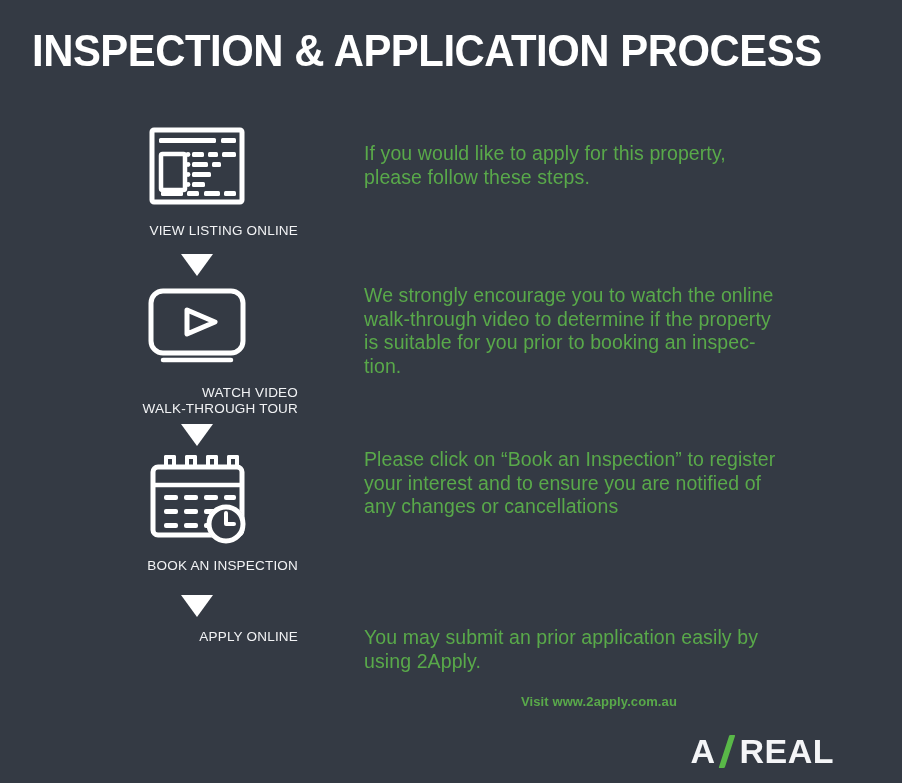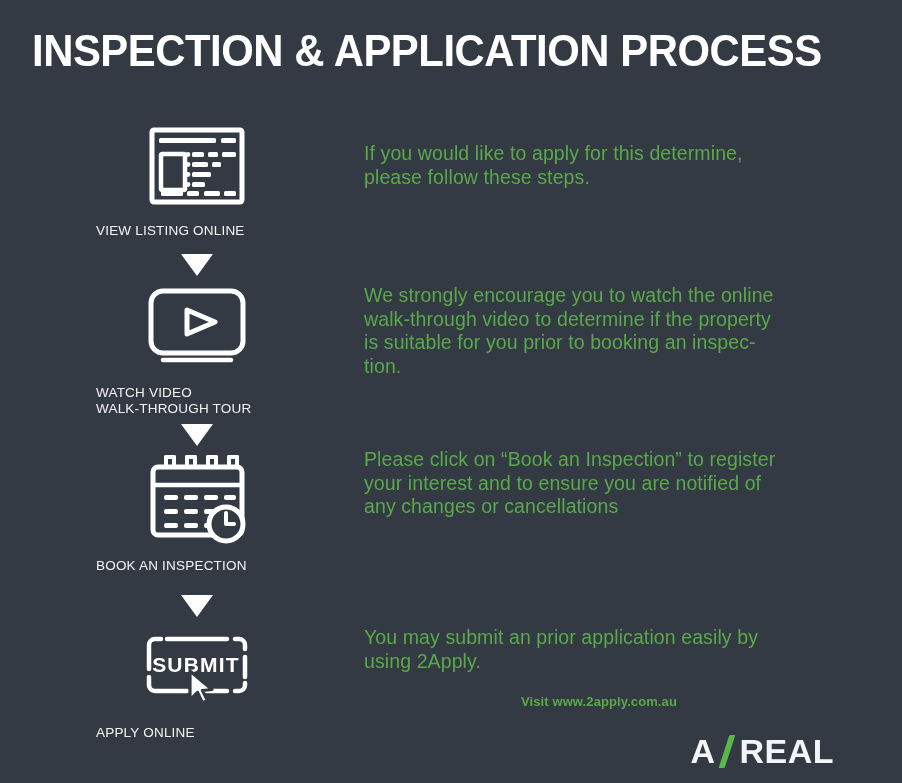--- a/index.html
+++ b/index.html
@@ -43,21 +43,21 @@
     left: 0;
     top: 112px;
     width: 902px;
   }
 
   
   .icon-col {
     position: absolute;
     left: 96px;
     width: 202px;
-    text-align: left;
+    text-align: right;
   }
   .icon-box {
     height: 96px;
     display: flex;
     align-items: center;
     justify-content: center;
   }
   .step-label {
     margin-top: 9px;
     color: #f2f3f5;
@@ -169,21 +169,21 @@
           <rect x="12" y="64" width="22" height="5" rx="1.5" fill="#ffffff"></rect>
           <rect x="38" y="64" width="12" height="5" rx="1.5" fill="#ffffff"></rect>
           <rect x="55" y="64" width="16" height="5" rx="1.5" fill="#ffffff"></rect>
           <rect x="75" y="64" width="12" height="5" rx="1.5" fill="#ffffff"></rect>
         </svg>
       </div>
       <div class="step-label">VIEW LISTING ONLINE</div>
     </div>
 
     <div class="copy-col" style="top:30px;">
-      <div class="copy">If you would like to apply for this determine,
+      <div class="copy">If you would like to apply for this property,
 please follow these steps.</div>
     </div>
 
     <div class="arrow" style="top:142px;">
       <svg width="32" height="22" viewBox="0 0 32 22">
           <polygon points="0,0 32,0 16,22" fill="#ffffff"></polygon>
         </svg>
     </div>
 
     <div class="icon-col" style="top:168px;">
@@ -259,36 +259,20 @@
 any changes or cancellations</div>
     </div>
 
     <div class="arrow" style="top:483px;">
       <svg width="32" height="22" viewBox="0 0 32 22">
           <polygon points="0,0 32,0 16,22" fill="#ffffff"></polygon>
         </svg>
     </div>
 
     <div class="icon-col" style="top:508px;">
-      <div class="icon-box">
-        <svg width="108" height="70" viewBox="0 0 108 70" fill="none">
-
-          <path d="M24 6 H84" stroke="#ffffff" stroke-width="4.5" stroke-linecap="round"></path>
-          <path d="M92 6 H96 A6 6 0 0 1 102 12 V16" stroke="#ffffff" stroke-width="4.5" stroke-linecap="round" fill="none"></path>
-          <path d="M102 24 V44" stroke="#ffffff" stroke-width="4.5" stroke-linecap="round"></path>
-          <path d="M102 50 V52 A6 6 0 0 1 96 58 H92" stroke="#ffffff" stroke-width="4.5" stroke-linecap="round" fill="none"></path>
-          <path d="M84 58 H60" stroke="#ffffff" stroke-width="4.5" stroke-linecap="round"></path>
-          <path d="M44 58 H12 A6 6 0 0 1 6 52 V44" stroke="#ffffff" stroke-width="4.5" stroke-linecap="round" fill="none"></path>
-          <path d="M6 36 V12 A6 6 0 0 1 12 6 H18" stroke="#ffffff" stroke-width="4.5" stroke-linecap="round" fill="none"></path>
-
-          <text x="53" y="39" fill="#ffffff" font-family="Liberation Sans, sans-serif" font-size="21" font-weight="bold" text-anchor="middle" letter-spacing="1.2">SUBMIT</text>
-
-          <path d="M47 38 L47 67 L54.5 59.5 L59.5 70 L64.5 67.5 L59.5 57.5 L69 56.5 Z" fill="#ffffff" stroke="#343a44" stroke-width="3.2" stroke-linejoin="round"></path>
-        </svg>
-      </div>
       <div class="step-label">APPLY ONLINE</div>
     </div>
 
     <div class="copy-col" style="top:514px;">
       <div class="copy">You may submit an prior application easily by
 using 2Apply.</div>
       <div class="visit">Visit www.2apply.com.au</div>
     </div>
 
   </div>

